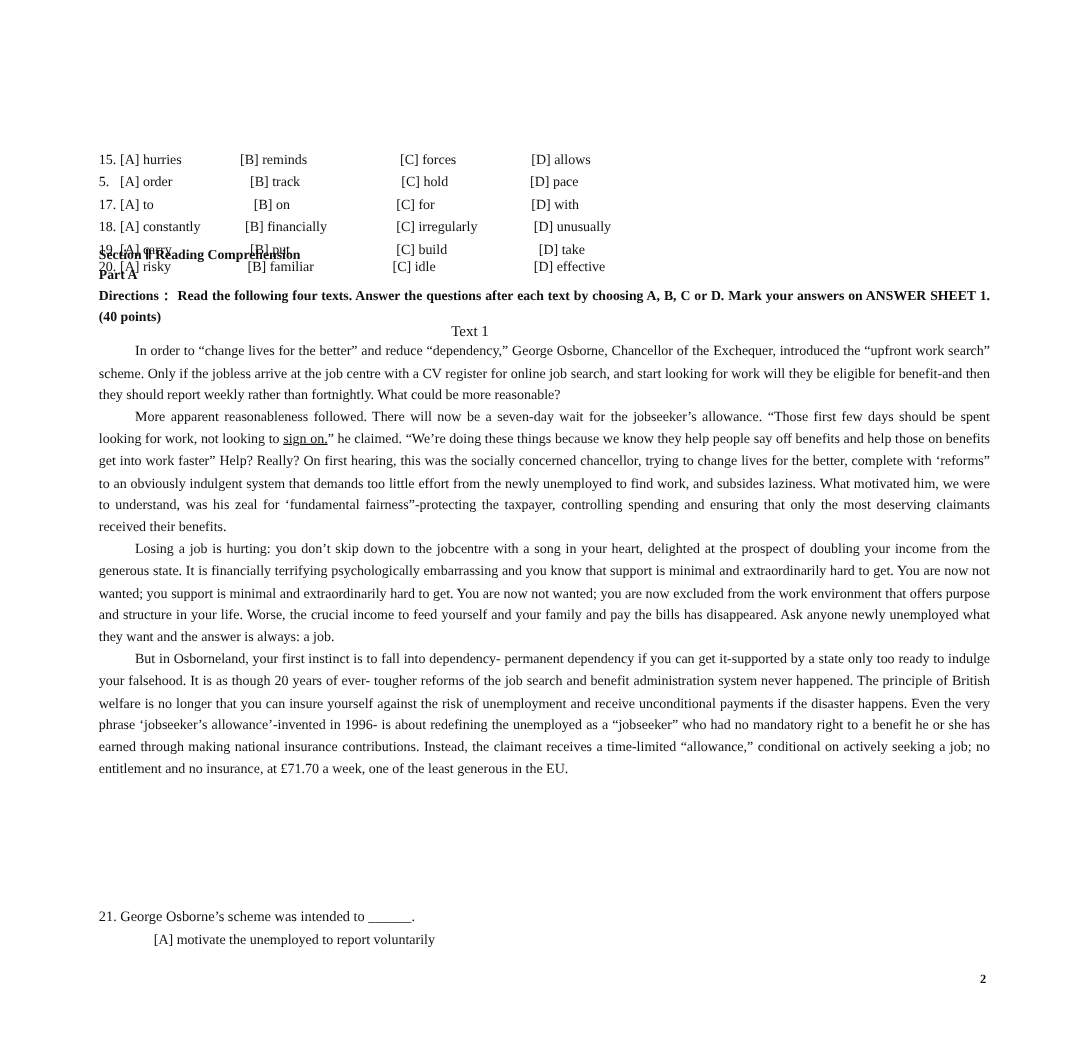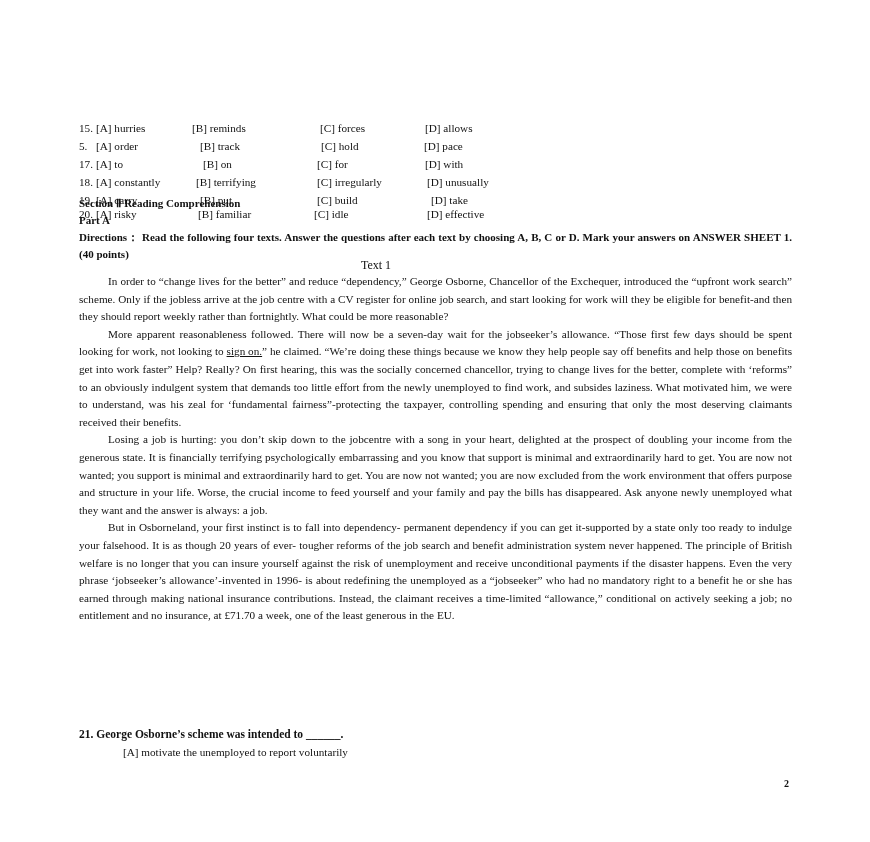--- a/index.html
+++ b/index.html
@@ -5,21 +5,21 @@
   html, body { margin:0; padding:0; background:#ffffff; }
   body { width:870px; height:842px; position:relative; overflow:hidden;
          font-family:"Liberation Serif", serif; color:#111; font-size:11.2px; }
   .opt-row { position:absolute; left:79px; height:16px; line-height:16px; white-space:nowrap; }
   .opt-row span { position:absolute; top:0;margin-top:42px; }
   .heading { position:absolute; left:79px; font-weight:bold; white-space:nowrap; font-size:11px; }
   .directions { position:absolute; left:79px; width:713px; font-weight:bold; font-size:11px; line-height:17px; text-align:justify; }
   .text-title { position:absolute; left:0; width:752px; top:258px; text-align:center; font-size:12px; }
   .article { position:absolute; left:79px; top:273px; width:713px; }
   .para { margin:0; text-indent:29px; text-align:justify; line-height:17.6px; font-size:11.2px; letter-spacing:0; }
-  .q { position:absolute; left:79px; top:728px; font-weight:bold; font-size:11.5px; }
+  .q { position:absolute; left:79px; top:728px; font-weight:normal; font-size:11.5px; }
   .qa { position:absolute; left:79px; top:746px; font-size:11.2px;margin-left:44px; }
   .pagenum { position:absolute; left:784px; top:778px; font-weight:bold; font-size:10px; }
   u { }
 </style>
 </head>
 <body>
 
 <div>
   <div class="opt-row" style="top:78px">
     <span style="left:0">15.</span>
@@ -38,21 +38,21 @@
   <div class="opt-row" style="top:114px">
     <span style="left:0">17.</span>
     <span style="left:17px">[A] to</span>
     <span style="left:124px">[B] on</span>
     <span style="left:238px">[C] for</span>
     <span style="left:346px">[D] with</span>
   </div>
   <div class="opt-row" style="top:132px">
     <span style="left:0">18.</span>
     <span style="left:17px">[A] constantly</span>
-    <span style="left:117px">[B] terrifying</span>
+    <span style="left:117px">[B] financially</span>
     <span style="left:238px">[C] irregularly</span>
     <span style="left:348px">[D] unusually</span>
   </div>
   <div class="opt-row" style="top:150px">
     <span style="left:0">19.</span>
     <span style="left:17px">[A] carry</span>
     <span style="left:121px">[B] put</span>
     <span style="left:238px">[C] build</span>
     <span style="left:352px">[D] take</span>
   </div>

